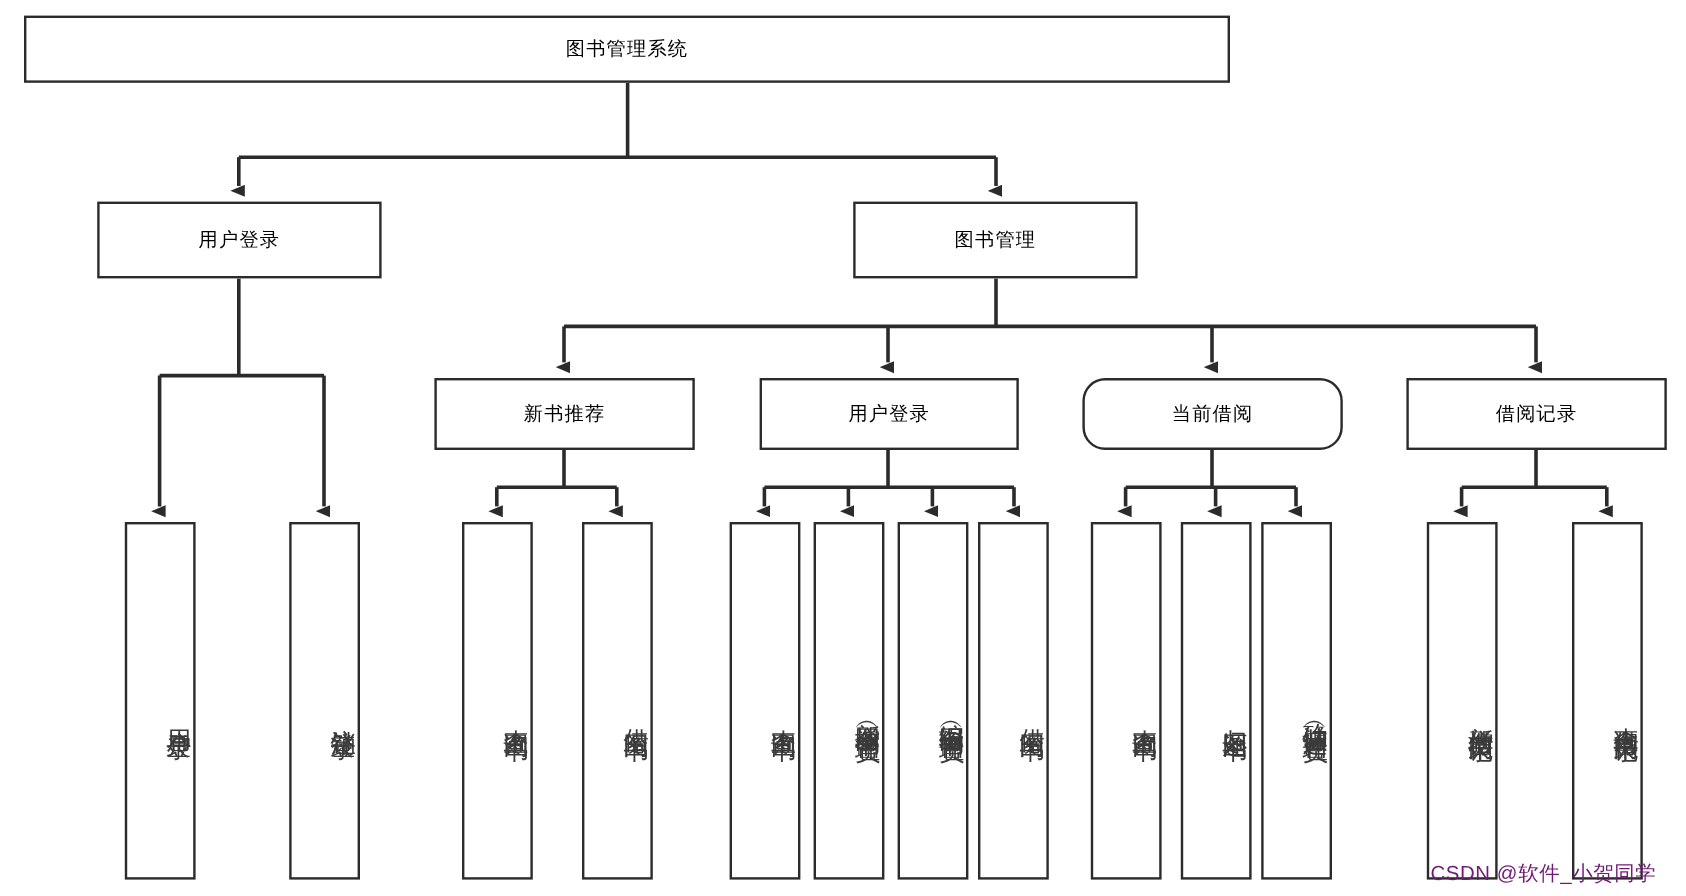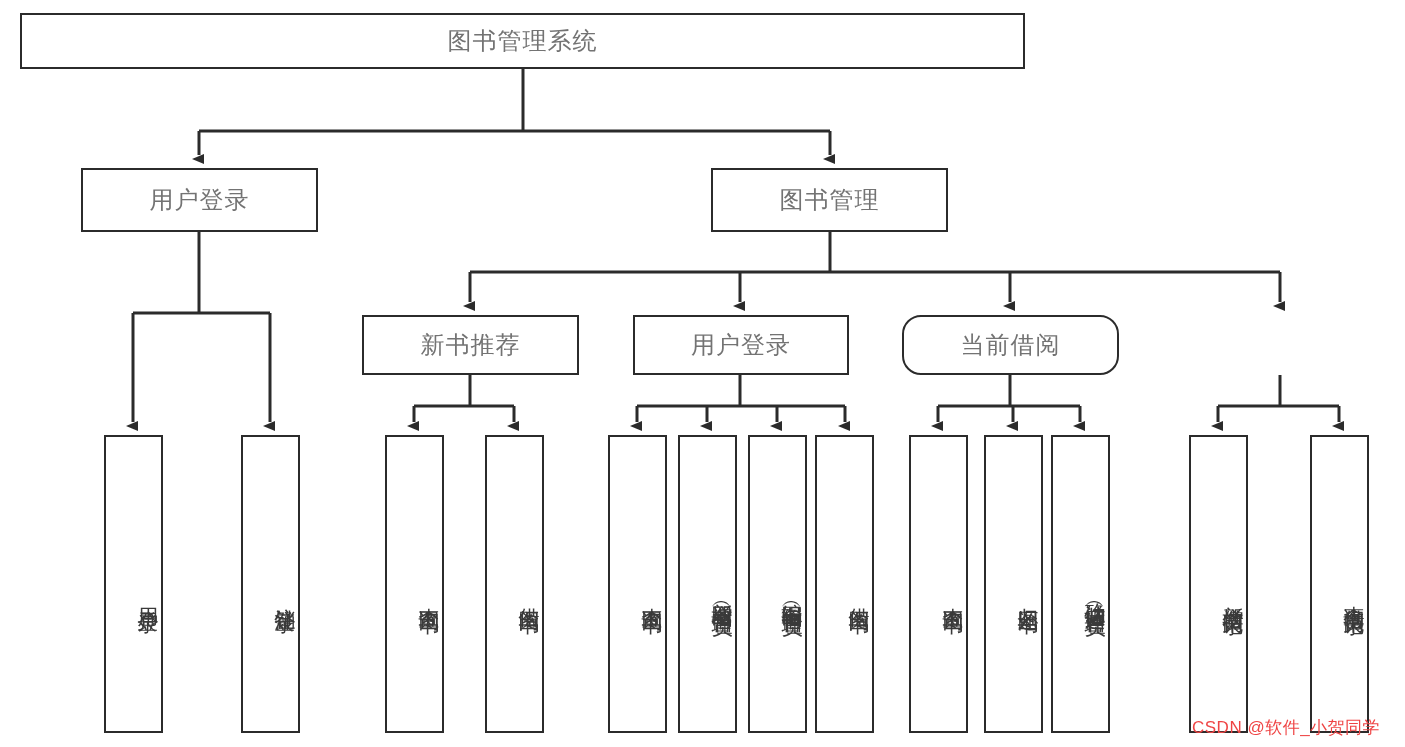--- a/index.html
+++ b/index.html
@@ -3,26 +3,26 @@
 <meta charset="utf-8">
 <style>
   html,body{margin:0;padding:0;background:#ffffff;}
   body{width:1405px;height:747px;overflow:hidden;
        font-family:"Liberation Sans","DejaVu Sans",sans-serif;}
   #stage{position:relative;width:1405px;height:747px;background:#ffffff;}
   svg.layer{position:absolute;left:0;top:0;width:1405px;height:747px;}
   .box{position:absolute;box-sizing:border-box;background:#ffffff;
        border:2.5px solid #2b2b2b;display:flex;align-items:center;
        justify-content:center;}
-  .box.h{color:#737373;font-size:24px;letter-spacing:1px;}
+  .box.h{color:#000000;font-size:16px;letter-spacing:1px;}
   .box.v{writing-mode:vertical-rl;text-orientation:upright;
          color:#3a3a3a;font-size:21px;line-height:1.28;
          padding-top:22px;align-items:flex-start;justify-content:center;
          letter-spacing:2px;}
-  .watermark{position:absolute;color:#ef4444;font-size:17px;
+  .watermark{position:absolute;color:#701a75;font-size:17px;
              white-space:nowrap;letter-spacing:.5px;}
 </style>
 </head>
 <body>
 
 <div id="stage">
 
   <svg class="layer" viewBox="0 0 1405 747">
     <defs>
       <marker id="arrow" markerWidth="12" markerHeight="12" refX="1" refY="5" orient="auto" markerUnits="userSpaceOnUse">
@@ -86,20 +86,23 @@
 
   <div class="box h" id="l2-1" style="left: 711px; top: 168px; width: 237px; height: 64px;">
     <span>图书管理</span>
   </div>
   <div class="box h" id="l3-1" style="left: 633px; top: 315px; width: 216px; height: 60px;">
     <span>用户登录</span>
   </div>
   <div class="box h" id="l3-2" style="left: 902px; top: 315px; width: 217px; height: 60px; border-radius: 19px;">
     <span>当前借阅</span>
   </div>
+  <div class="box h" id="l3-3" style="left: 1172px; top: 315px; width: 217px; height: 60px;">
+    <span>借阅记录</span>
+  </div>
 
   <div class="box v" id="leaf-0" style="left: 104px; top: 435px; width: 59px; height: 298px;">用户登录</div>
   <div class="box v" id="leaf-1" style="left: 241px; top: 435px; width: 59px; height: 298px;">注销登录</div>
   <div class="box v" id="leaf-2" style="left: 385px; top: 435px; width: 59px; height: 298px;">查询图书</div>
   <div class="box v" id="leaf-3" style="left: 485px; top: 435px; width: 59px; height: 298px;">借阅图书</div>
   <div class="box v" id="leaf-4" style="left: 608px; top: 435px; width: 59px; height: 298px;">查询图书</div>
   <div class="box v" id="leaf-5" style="left: 678px; top: 435px; width: 59px; height: 298px;">新增图书（管理员）</div>
   <div class="box v" id="leaf-6" style="left: 748px; top: 435px; width: 59px; height: 298px;">编辑图书（管理员）</div>
   <div class="box v" id="leaf-7" style="left: 815px; top: 435px; width: 59px; height: 298px;">借阅图书</div>
   <div class="box v" id="leaf-8" style="left: 909px; top: 435px; width: 59px; height: 298px;">查询图书</div>

